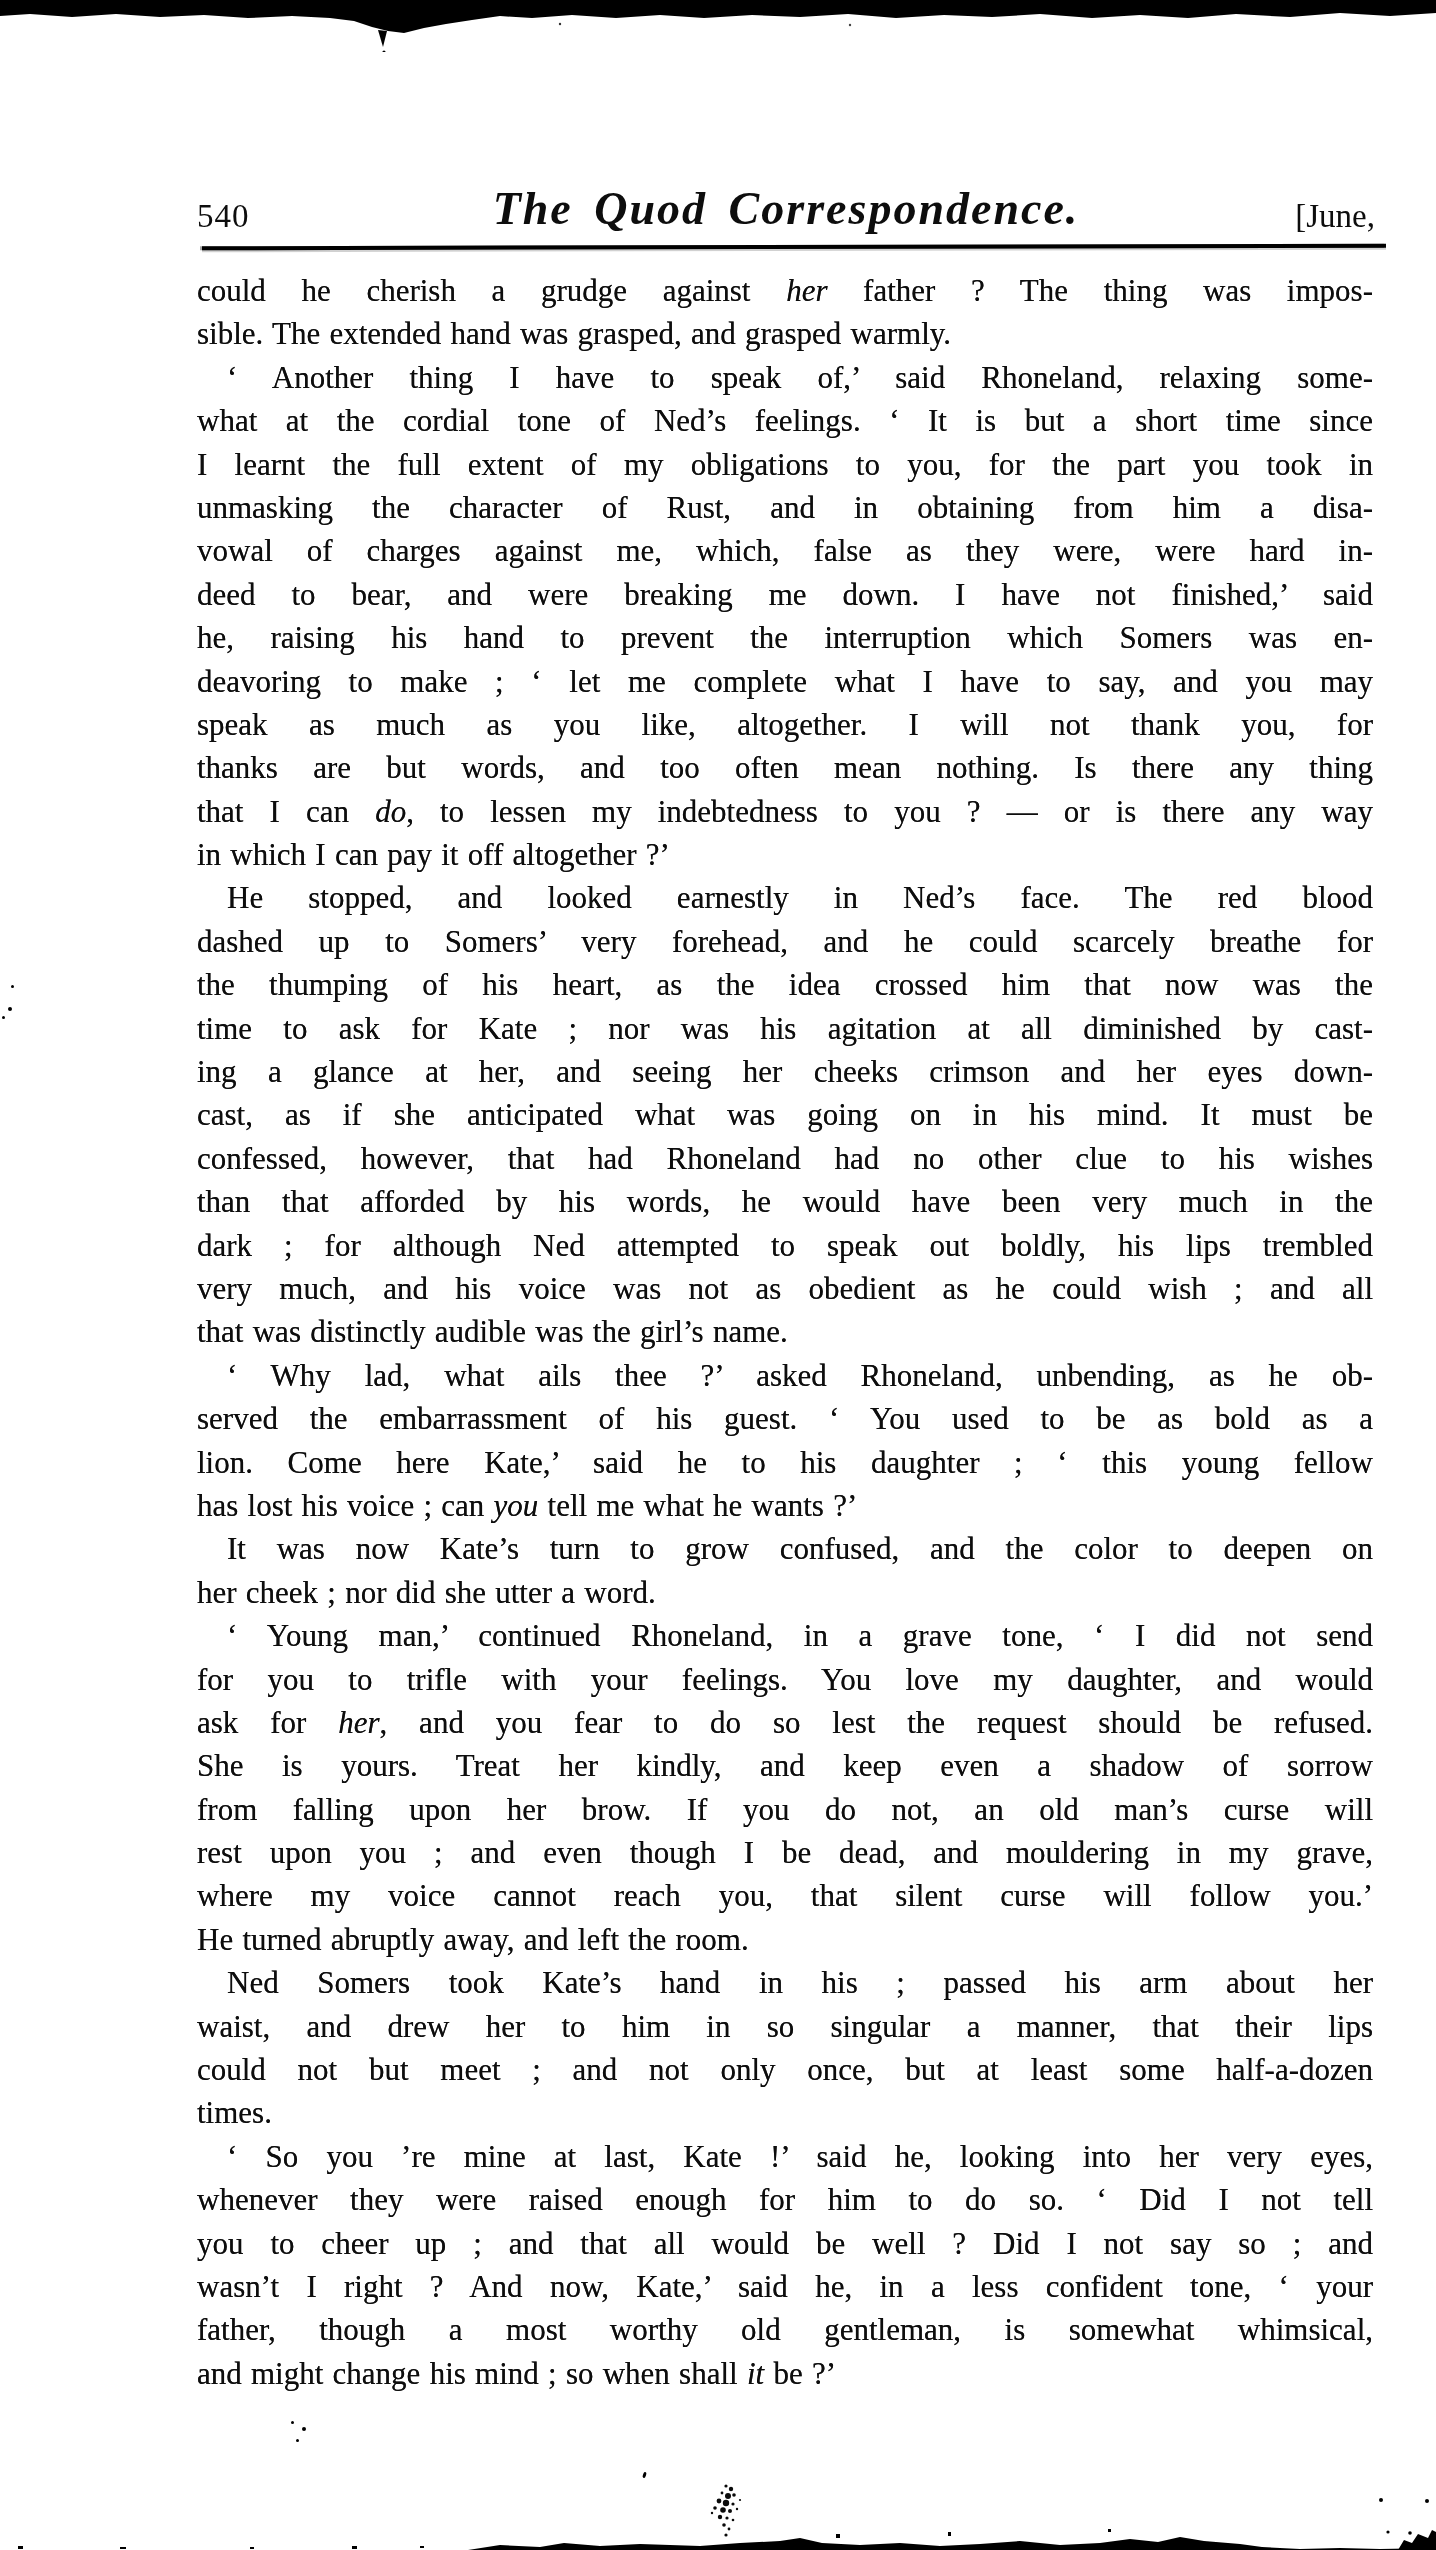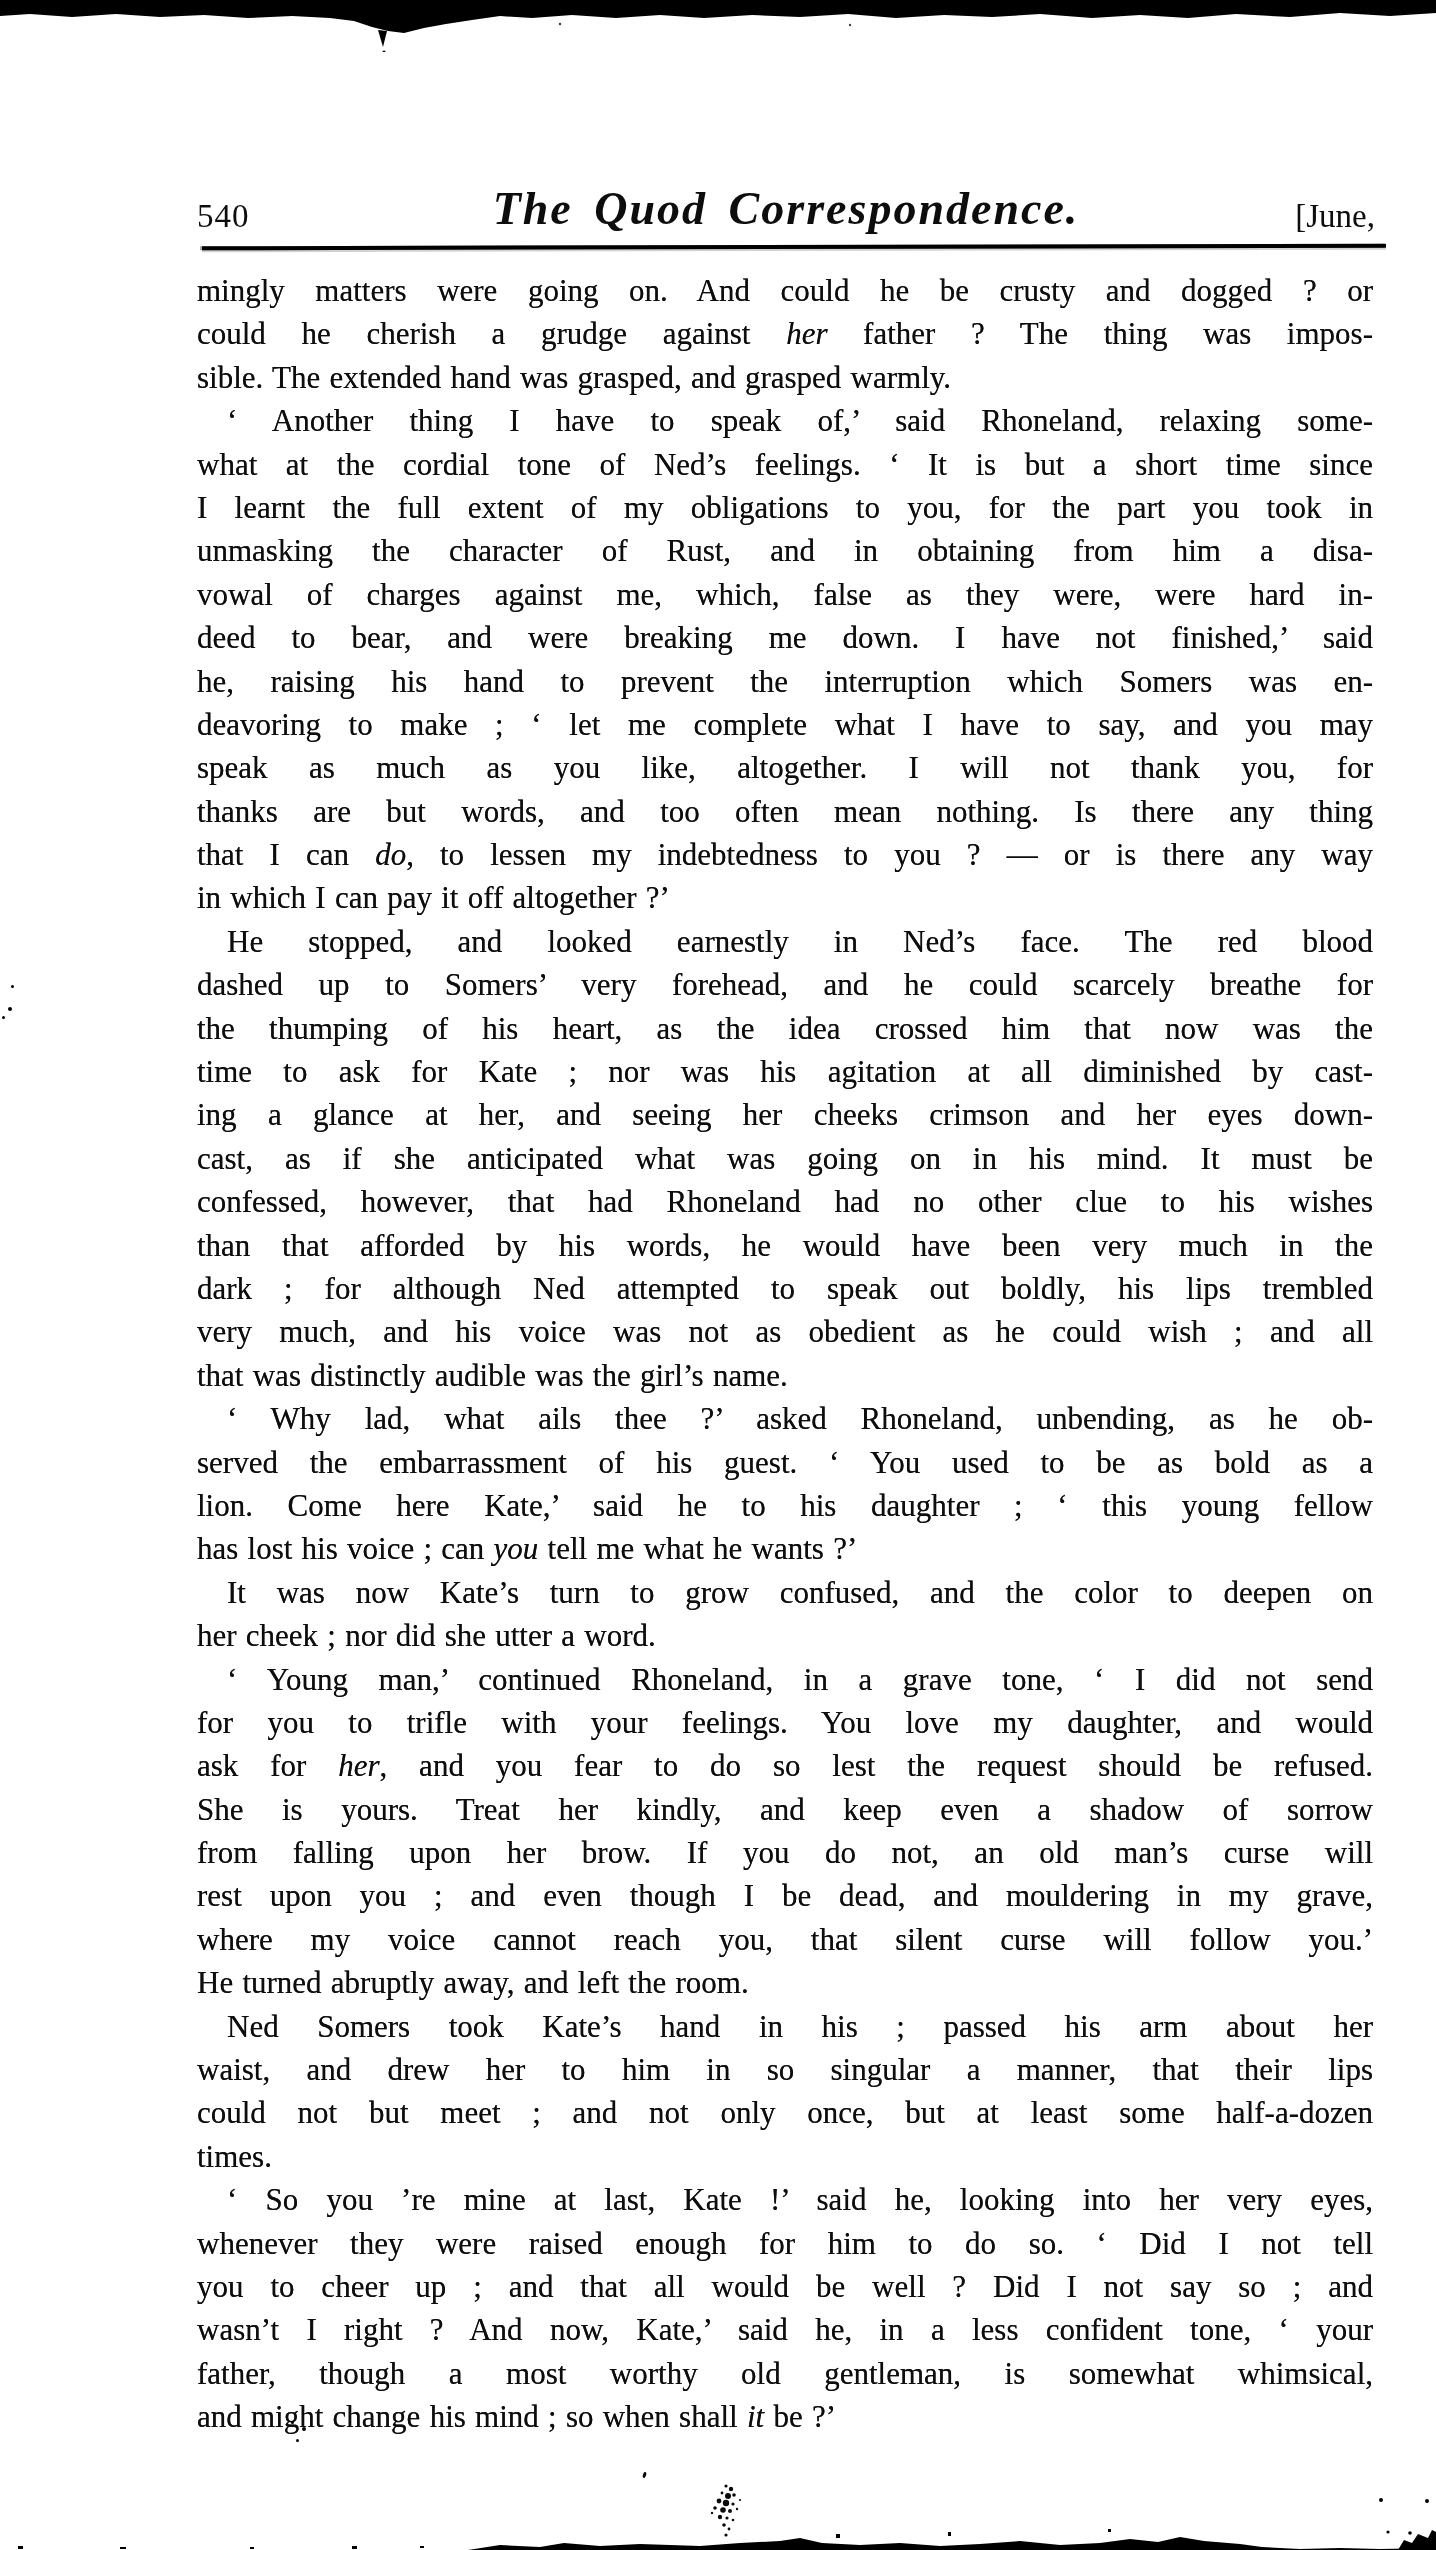--- a/index.html
+++ b/index.html
@@ -73,21 +73,20 @@
   <div class="header-row">
     <span class="page-number">540</span>
     <span class="running-title">The Quod Correspondence.</span>
     <span class="issue-date">[June,</span>
   </div>
 
   <div class="header-rule"></div>
 
   <div class="page-body">
       <div class="para">
-        <div class="line j">mingly matters were going on.  And could he be crusty and dogged ? or</div>
         <div class="line j">could he cherish a grudge against <i>her</i> father ?  The thing was impos-</div>
         <div class="line">sible.   The extended hand was grasped, and grasped warmly.</div>
       </div>
       <div class="para indent">
         <div class="line j">‘ Another thing I have to speak of,’ said Rhoneland, relaxing some-</div>
         <div class="line j">what at the cordial tone of Ned’s feelings.  ‘ It is but a short time since</div>
         <div class="line j">I learnt the full extent of my obligations to you, for the part you took in</div>
         <div class="line j">unmasking the character of Rust, and in obtaining from him a disa-</div>
         <div class="line j">vowal of charges against me, which, false as they were, were hard in-</div>
         <div class="line j">deed to bear, and were breaking me down.  I have not finished,’ said</div>

